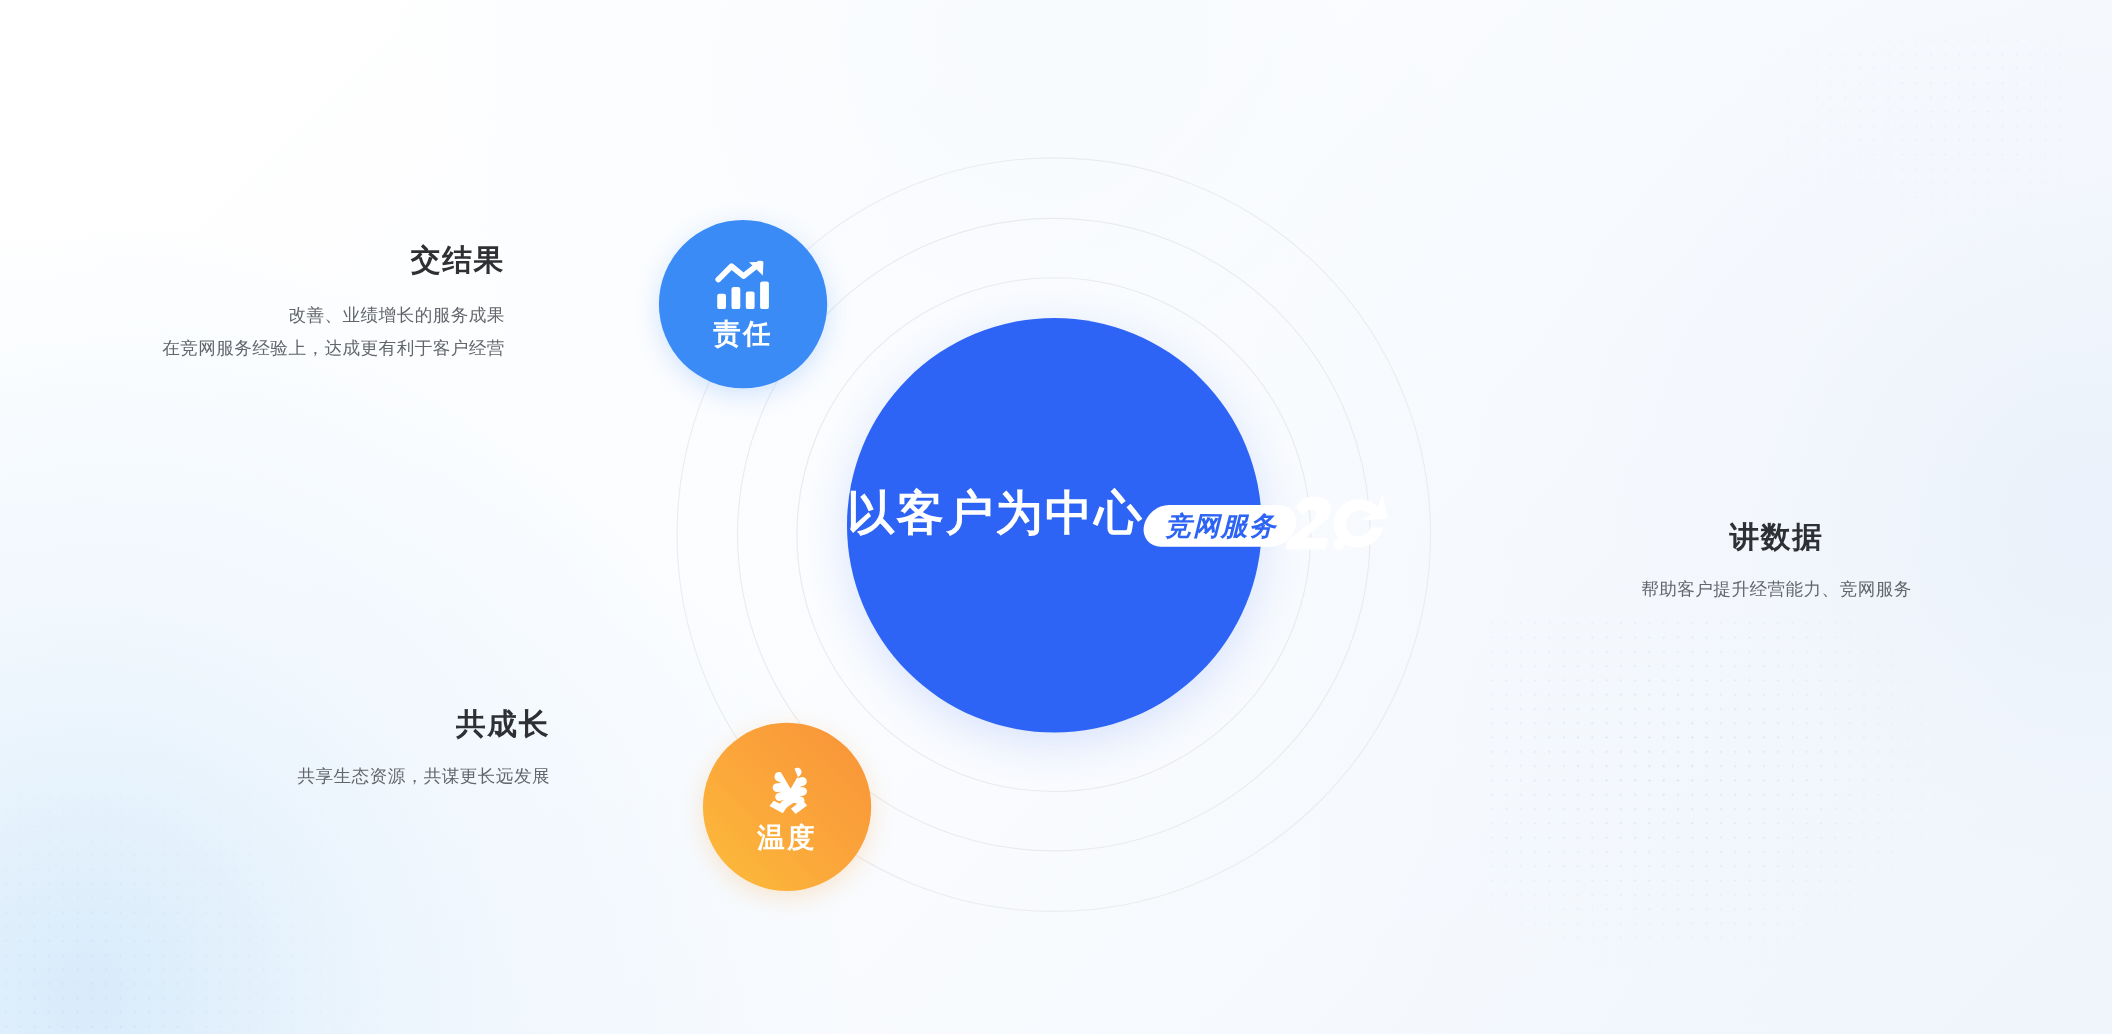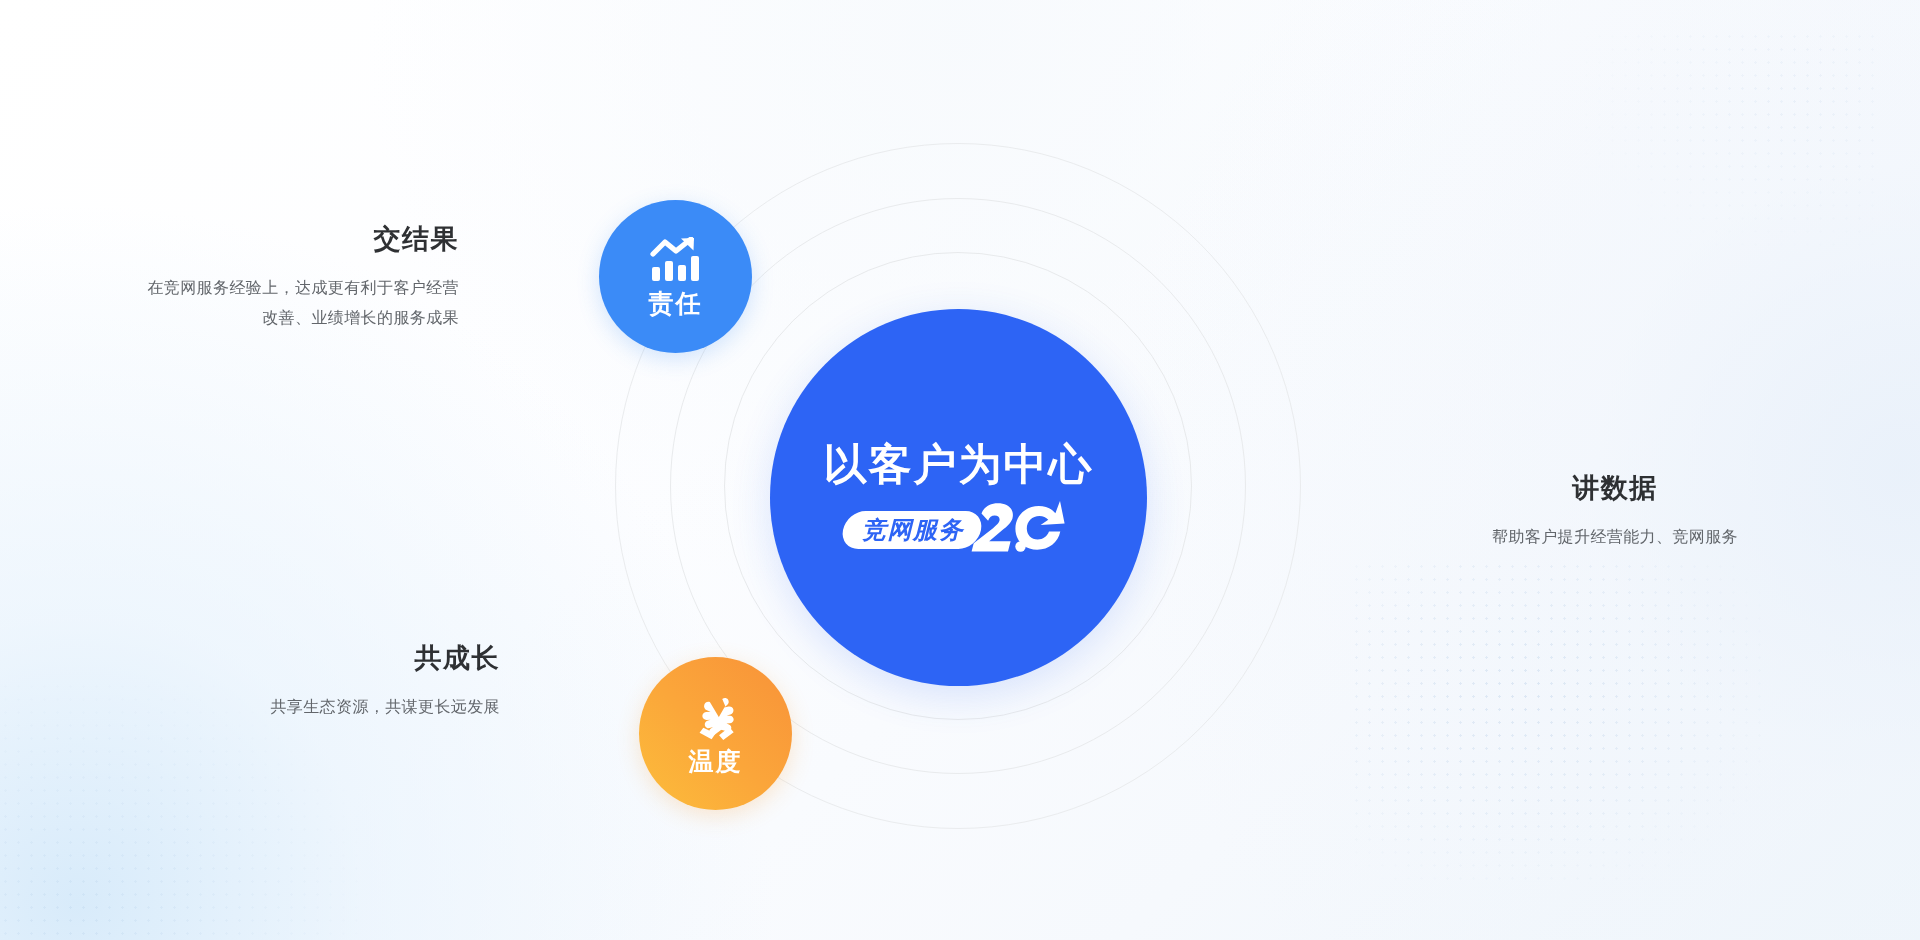--- a/index.html
+++ b/index.html
@@ -76,29 +76,28 @@
     left: 958px;
     top: 486px;
     width: 0;
     height: 0;
   }
 
   
   #hero-circle {
     position: absolute;
     left: 770px;
-    top: 309px;
+    top: 289px;
     width: 377px;
     height: 377px;
     border-radius: 50%;
     background: #2d64f5;
     display: flex;
-    flex-direction: column;
+    flex-direction: row;
     align-items: center;
-    justify-content: center;
     box-shadow: 0 10px 40px rgba(45,100,245,0.16);
   }
   #hero-title {
     color: #ffffff;
     font-size: 43px;
     font-weight: 700;
     letter-spacing: 2px;
     line-height: 1;
     margin-bottom: 21px;
     white-space: nowrap;
@@ -200,21 +199,21 @@
     white-space: nowrap;
   }
   .align-right { text-align: right; }
   .align-left  { text-align: center; }
 
   #tb-deliver {
     right: 1461px;
     top: 226px;
     width: 460px;
   }
-  #tb-deliver .tb-title { margin-bottom: 20px; }
+  #tb-deliver .tb-title { margin-bottom: 20px; font-family: Liberation Mono, monospace; }
 
   #tb-data {
     left: 1380px;
     top: 475px;
     width: 470px;
   }
   #tb-data .tb-title { margin-bottom: 20px; }
 
   #tb-grow {
     right: 1420px;
@@ -289,22 +288,22 @@
           <path d="M13.8 36.3 L26.5 42.2 L22.4 48.3 L9.9 41.5 Z"></path>
           <path d="M40.9 35.5 L30.2 44.0 L34.6 49.0 L45.4 41.0 Z"></path>
         </g>
       </svg>
     </span>
     <span class="node-label">温度</span>
   </div>
 
   <div class="textblock align-right" id="tb-deliver">
     <div class="tb-title">交结果</div>
+    <div class="tb-line">改善、业绩增长的服务成果</div>
     <div class="tb-line">在竞网服务经验上，达成更有利于客户经营</div>
-    <div class="tb-line">改善、业绩增长的服务成果</div>
   </div>
 
   <div class="textblock align-left" id="tb-data">
     <div class="tb-title">讲数据</div>
     <div class="tb-line">帮助客户提升经营能力、竞网服务</div>
   </div>
 
   <div class="textblock align-right" id="tb-grow">
     <div class="tb-title">共成长</div>
     <div class="tb-line">共享生态资源，共谋更长远发展</div>

